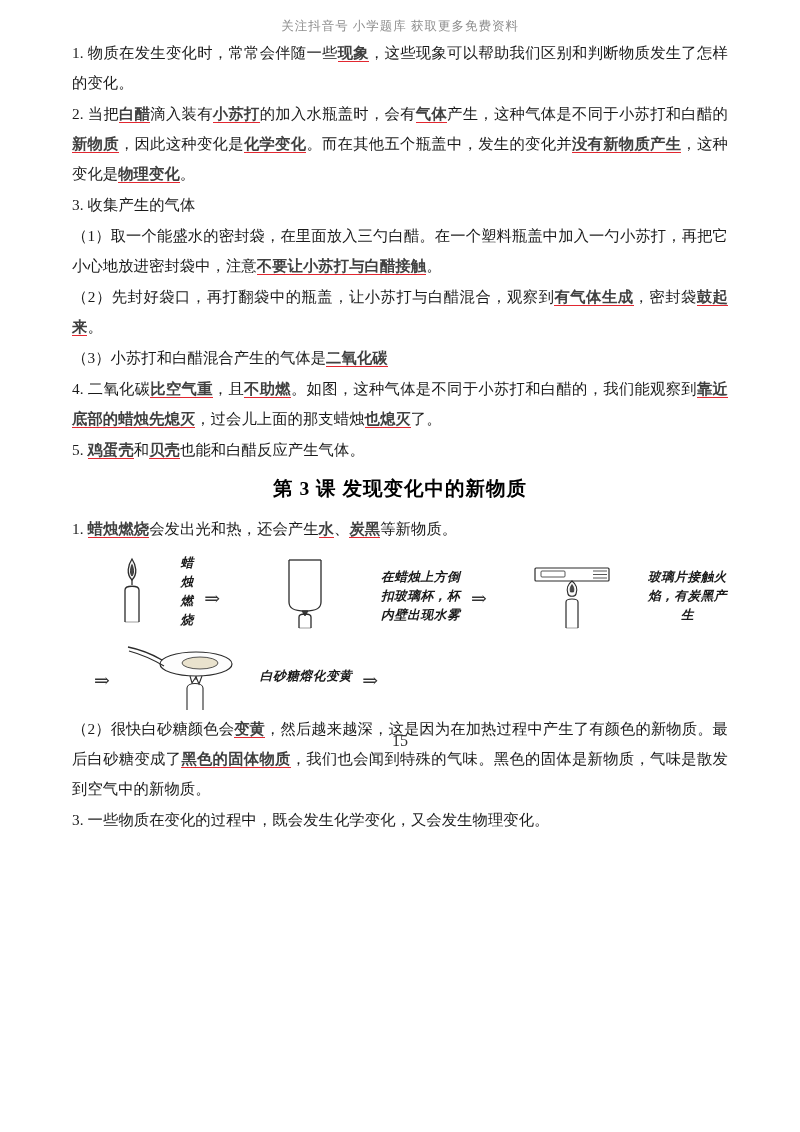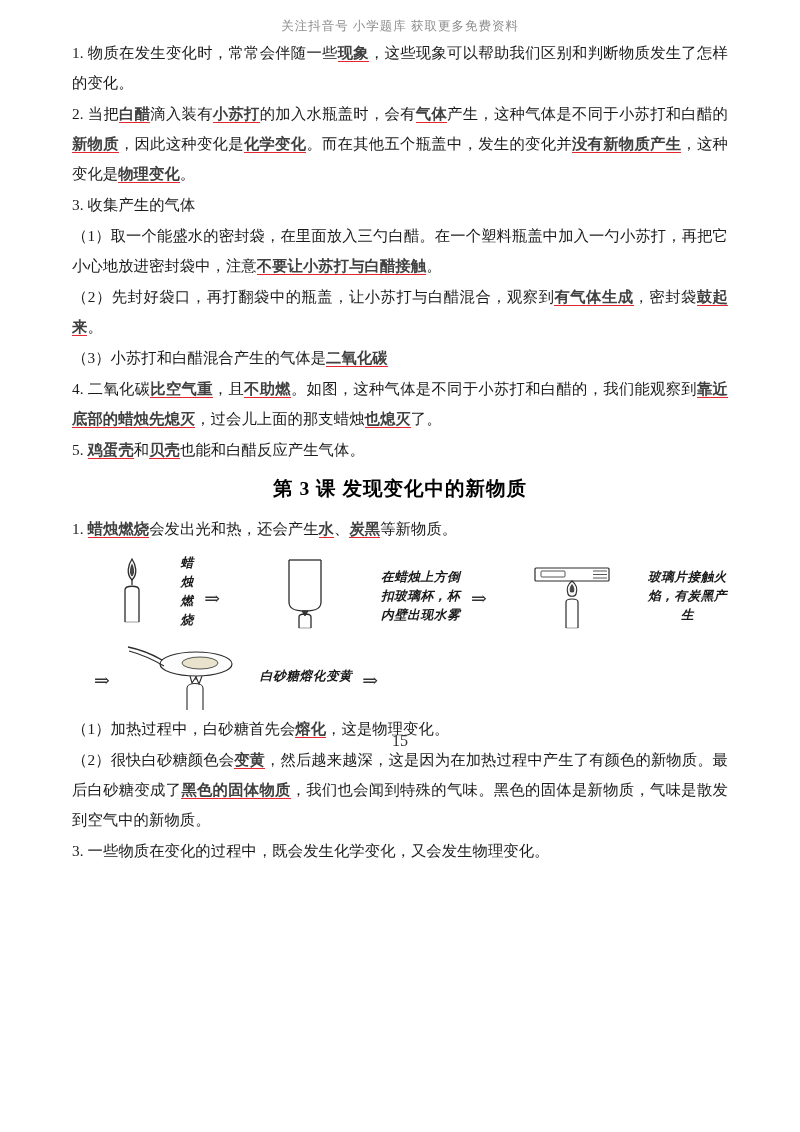--- a/index.html
+++ b/index.html
@@ -222,21 +222,20 @@
         </div>
         <div class="caption">白砂糖熔化变黄</div>
       </div>
 
       <div class="arrow">⇒</div>
 
 
     </div>
   </div>
 
-  <p class="para sub-item"><span>（1）加热过程中，白砂糖首先会</span><span class="hl">熔化</span><span>，这是物理变化。</span></p>
 
   <p class="para sub-item"><span>（2）很快白砂糖颜色会</span><span class="hl">变黄</span><span>，然后越来越深，这是因为在加热过程中产生了有颜色的新物质。最后白砂糖变成了</span><span class="hl">黑色的固体物质</span><span>，我们也会闻到特殊的气味。黑色的固体是新物质，气味是散发到空气中的新物质。</span></p>
 
   <p class="para">3. 一些物质在变化的过程中，既会发生化学变化，又会发生物理变化。</p>
 
   <div class="page-number">15</div>
 
 </div>
 
 </body></html>

